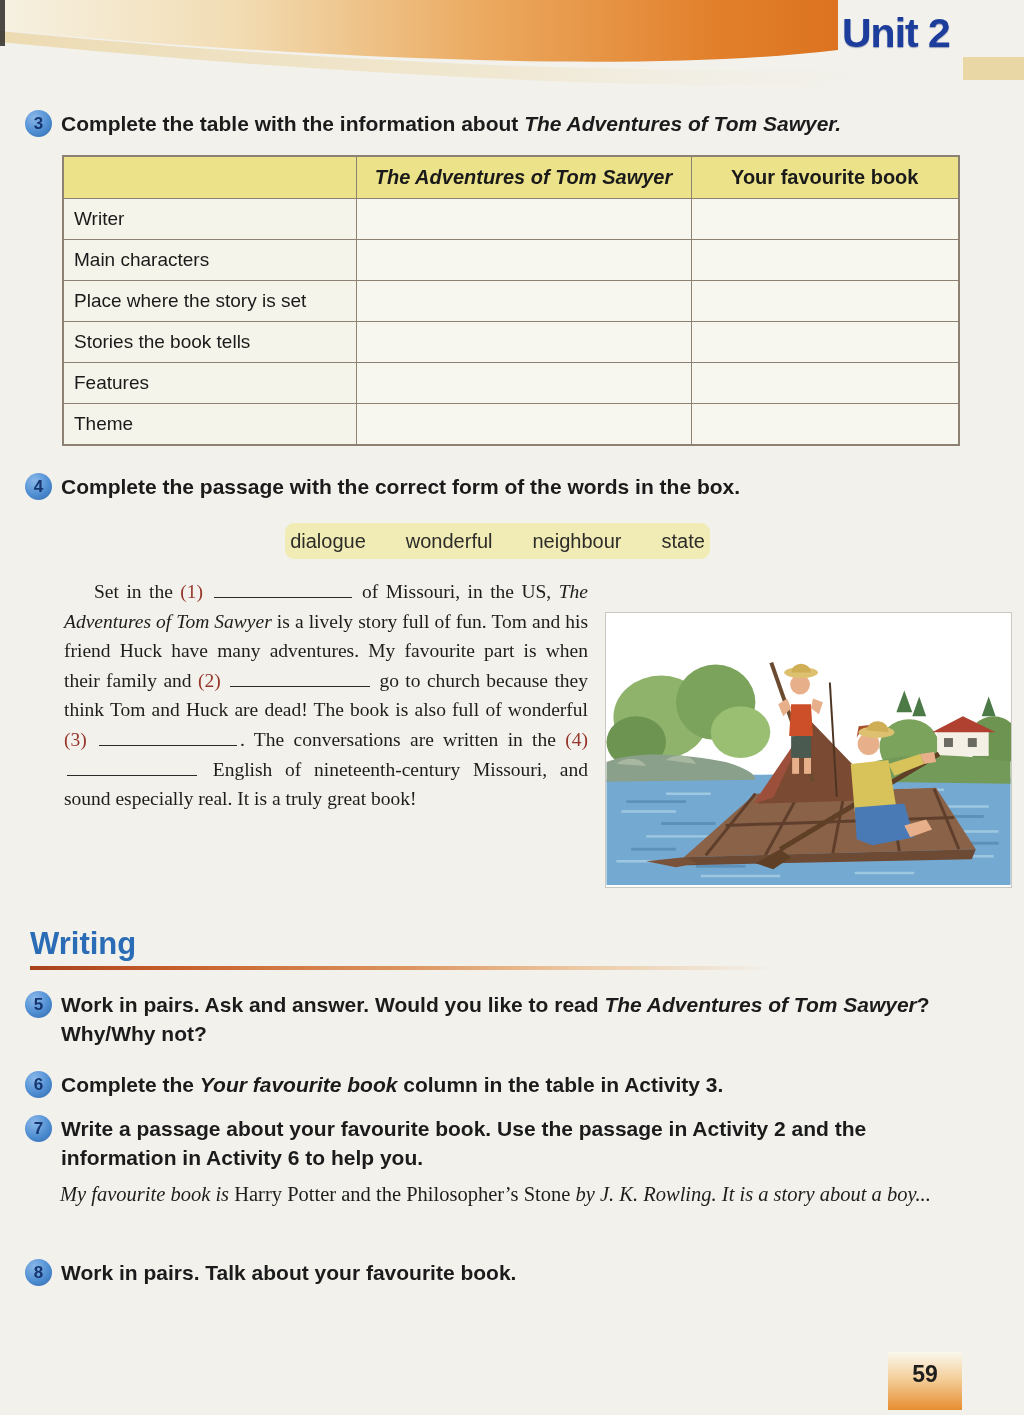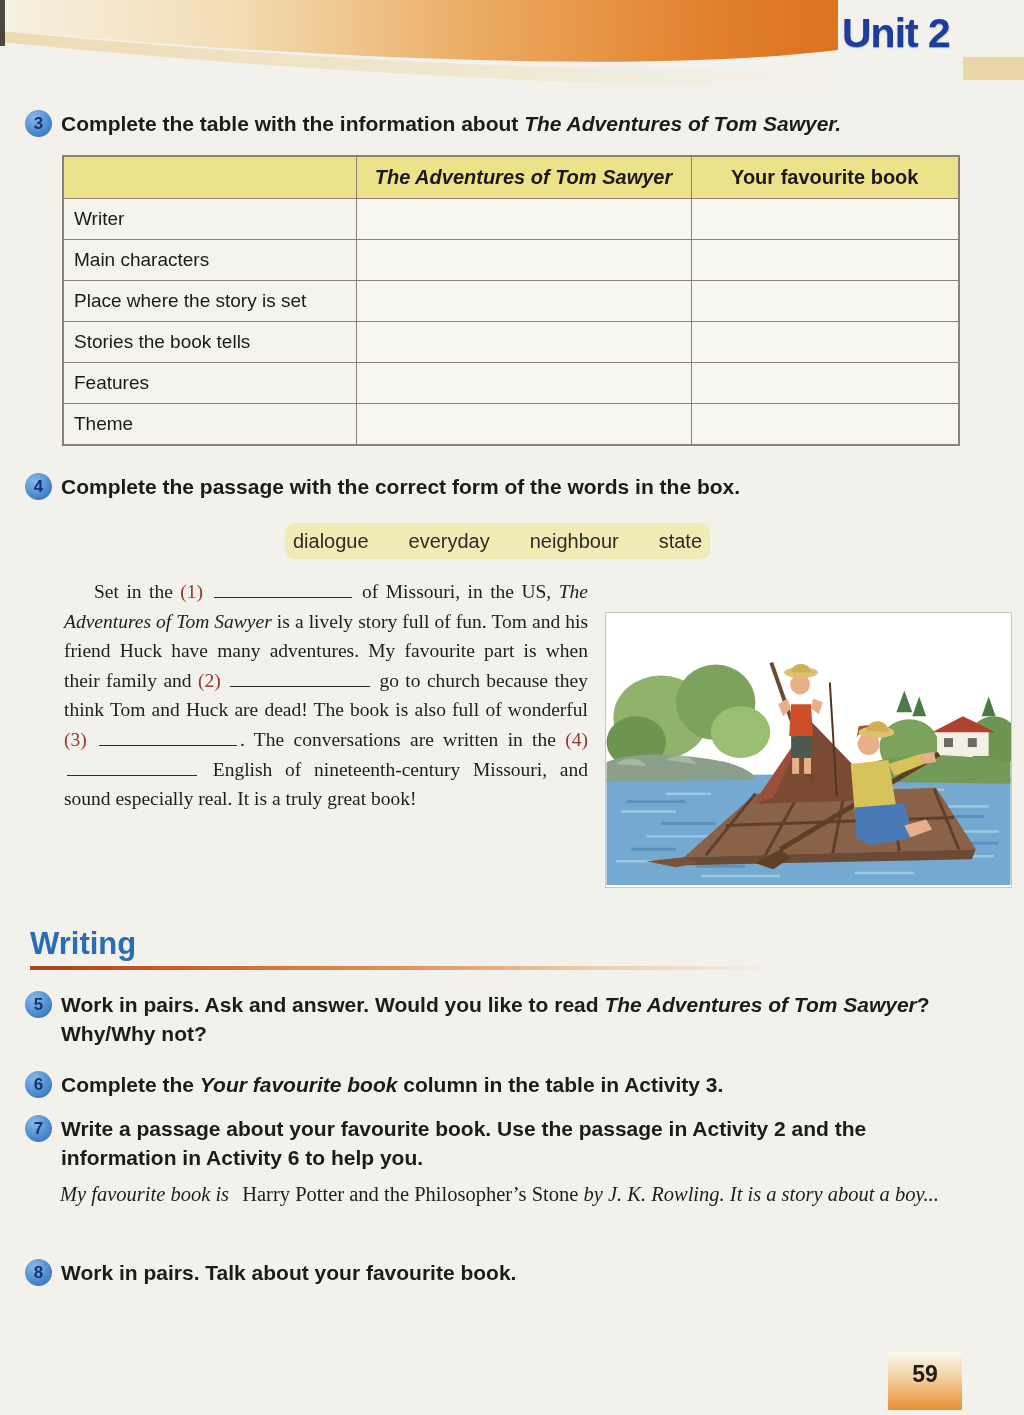--- a/index.html
+++ b/index.html
@@ -15,21 +15,21 @@
 
   
   .activity{position:absolute;display:flex;align-items:flex-start;}
   .num-circle{flex:0 0 auto;width:27px;height:27px;border-radius:50%;margin-top:1px;
     background:radial-gradient(circle at 35% 28%, #8ab8ea 0%, #4f8ed2 55%, #2f66ab 100%);
     color:#16356e;font-weight:700;font-size:17px;line-height:27px;text-align:center;}
   .act-text{margin-left:9px;font-size:21px;line-height:29px;color:#1b1b1b;}
   .seg-b{font-weight:700;}
   .seg-bi{font-weight:700;font-style:italic;}
   .seg-i{font-style:italic;}
-  .seg-r{font-style:normal;margin-left:8px;}
+  .seg-r{font-style:normal;}
 
   
   .book-table{position:absolute;left:62px;top:155px;width:896px;border-collapse:collapse;
     border:2px solid #8c8173;table-layout:fixed;}
   .book-table th,.book-table td{border:1px solid #8c8173;font-size:19px;color:#1a1a1a;
     height:40px;padding:0 10px;background:#f7f6ef;overflow:hidden;}
   .book-table thead th{background:#ece289;height:41px;text-align:center;font-weight:700;font-size:20px;}
   .book-table thead th.col-italic{font-style:italic;}
   .book-table tbody th{text-align:left;font-weight:400;background:#f5f4ea;}
   .col-1{width:293px;}.col-2{width:335px;}.col-3{width:268px;}
@@ -144,21 +144,21 @@
       </tbody>
   </table>
 
   <div class="activity" style="left:25px;top:472px;width:960px;">
     <div class="num-circle">4</div>
     <div class="act-text"><span class="seg-b">Complete the passage with the correct form of the words in the box.</span></div>
   </div>
 
   <div class="word-box">
       <span class="word">dialogue</span>
-      <span class="word">everyday</span>
+      <span class="word">wonderful</span>
       <span class="word">neighbour</span>
       <span class="word">state</span>
     </div>
 
   <div class="passage"><span>Set in the </span><span class="num">(1) </span><span class="blank" style="width: 138px;"></span><span> of Missouri, in the US, </span><span class="pit">The Adventures of Tom Sawyer</span><span> is a lively story full of fun. Tom and his friend Huck have many adventures. My favourite part is when their family and </span><span class="num">(2) </span><span class="blank" style="width: 140px;"></span><span> go to church because they think Tom and Huck are dead! The book is also full of wonderful </span><span class="num">(3) </span><span class="blank" style="width: 138px;"></span><span>. The conversations are written in the </span><span class="num">(4) </span><span class="blank" style="width: 130px;"></span><span> English of nineteenth-century Missouri, and sound especially real. It is a truly great book!</span></div>
 
   <svg class="illus" viewBox="0 0 407 276">
 
     <path d="M0,168 C60,160 120,165 200,162 C290,159 350,170 407,166 L407,274 L0,274 Z" fill="#74a9d2"></path>
     <g stroke="#a9cfe4" stroke-width="2.5" opacity="0.8">

